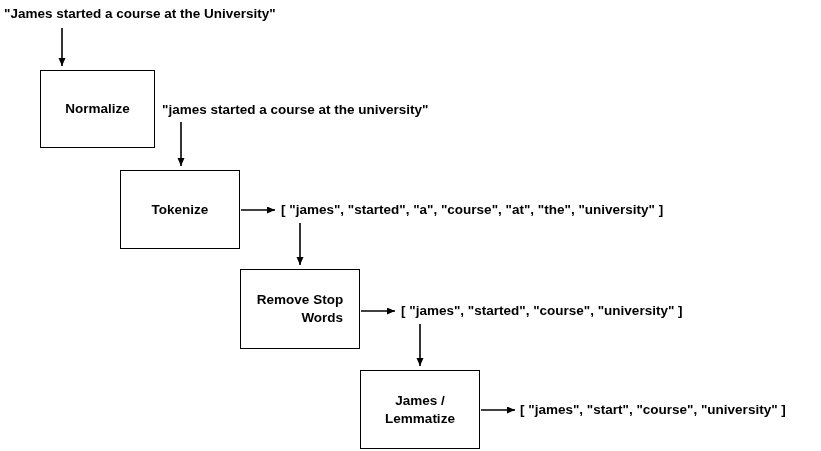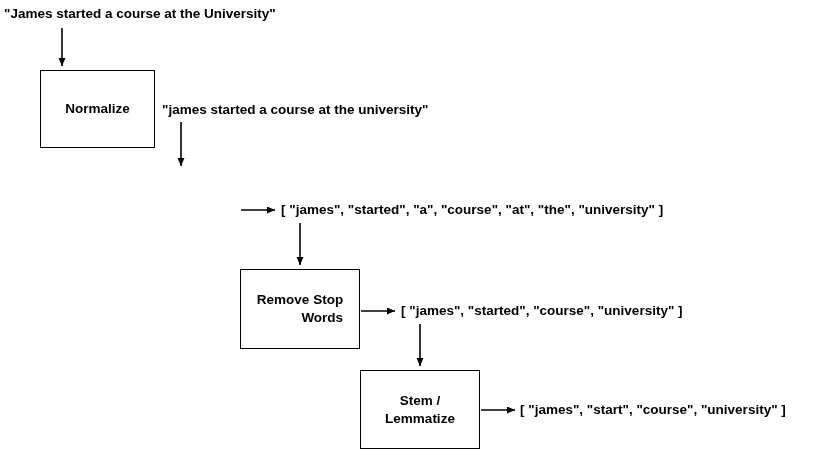--- a/index.html
+++ b/index.html
@@ -77,28 +77,31 @@
 
     <line x1="481" y1="410" x2="515" y2="410" marker-end="url(#ah)"></line>
   </svg>
 
   <div class="flow-text" style="left:4px; top:6px;">"James started a course at the University"</div>
 
   <div class="node" style="left:5px;   top:70px;  width:113px; height:76px;margin-left:35px;">
     <span class="node-label">Normalize</span>
   </div>
 
+  <div class="node" style="left:120px; top:170px; width:118px; height:77px;">
+    <span class="node-label">Tokenize</span>
+  </div>
 
   <div class="node" style="left:240px; top:269px; width:118px; height:78px;text-align:right;">
     <span class="node-label">Remove Stop
 Words</span>
   </div>
 
   <div class="node" style="left:360px; top:370px; width:118px; height:77px;">
-    <span class="node-label">Stem /
+    <span class="node-label">James /
 Lemmatize</span>
   </div>
 
   <div class="flow-text" style="left:162px; top:102px;">"james started a course at the university"</div>
 
   <div class="flow-text" style="left:281px; top:202px;">[ "james", "started", "a", "course", "at", "the", "university" ]</div>
 
   <div class="flow-text" style="left:401px; top:303px;">[ "james", "started", "course", "university" ]</div>
 
   <div class="flow-text" style="left:520px; top:402px;">[ "james", "start", "course", "university" ]</div>

